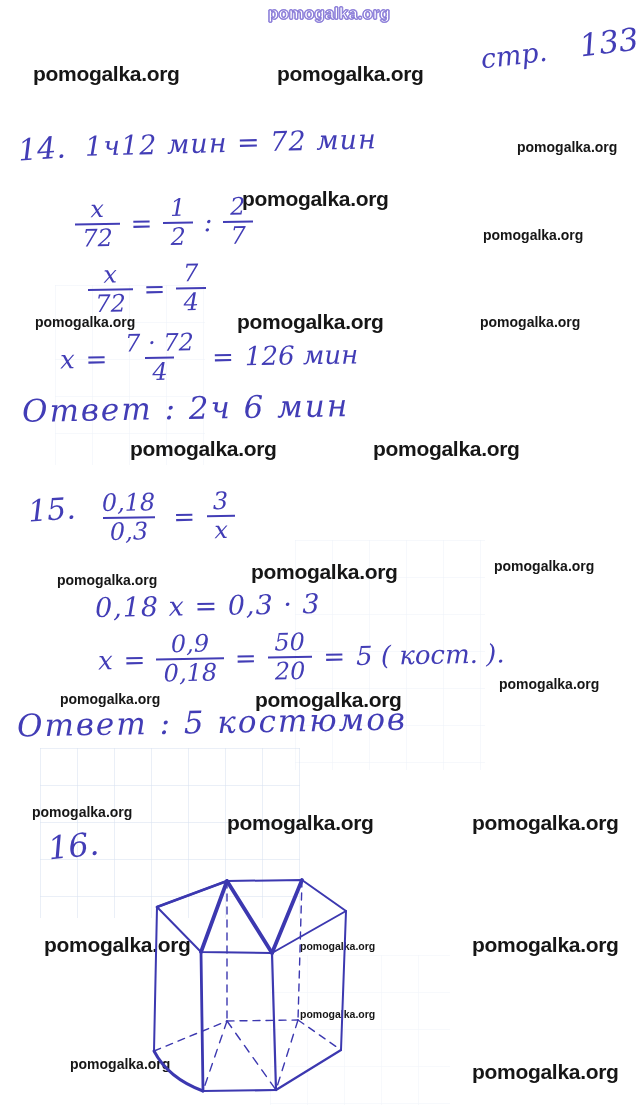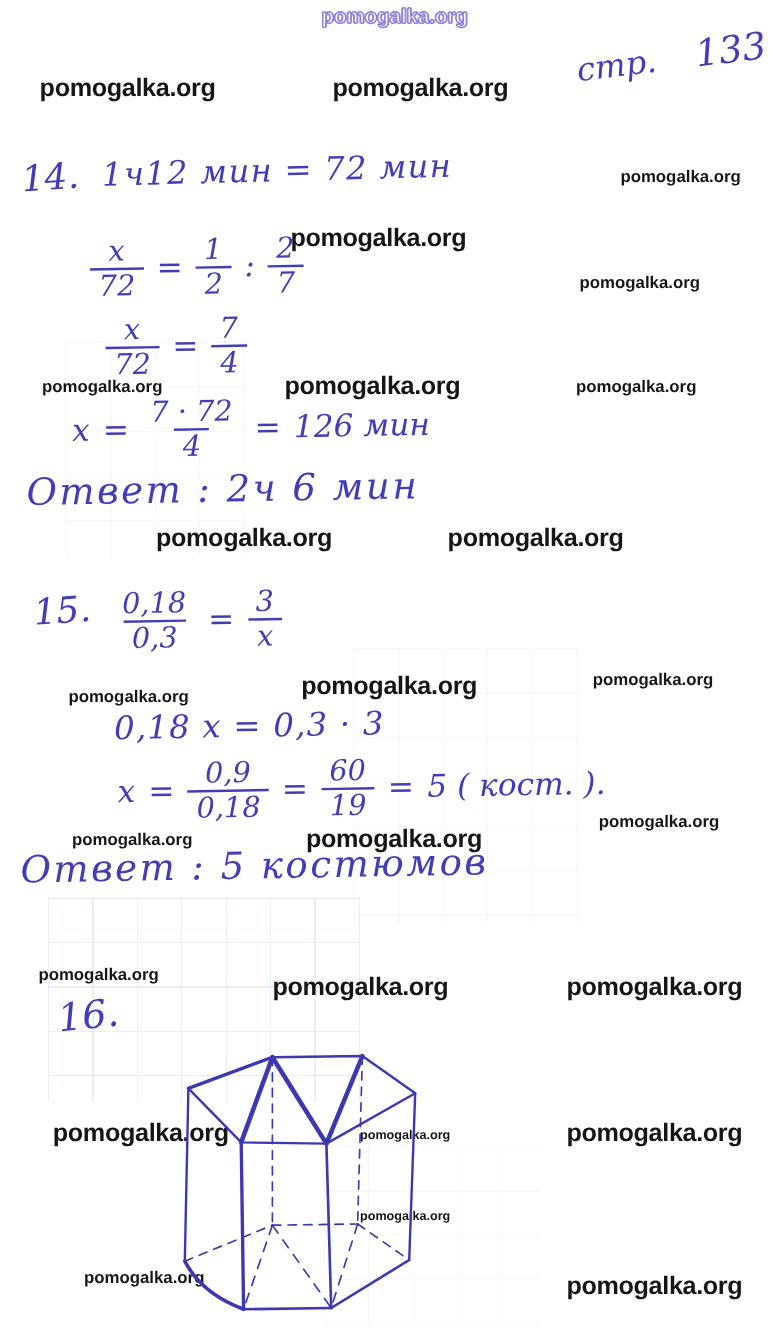--- a/index.html
+++ b/index.html
@@ -152,22 +152,22 @@
 
 <div class="abs hw eq" style="left:98px;top:630px;transform:rotate(-1deg)">
   <span>x</span>
   <span class="op">=</span>
   <span class="frac">
     <span class="num">0,9</span>
     <span class="den">0,18</span>
   </span>
   <span class="op">=</span>
   <span class="frac">
-    <span class="num">60</span>
-    <span class="den">19</span>
+    <span class="num">50</span>
+    <span class="den">20</span>
   </span>
   <span class="op">=</span>
   <span>5 ( кост. ).</span>
 </div>
 
 <div class="abs hw hw-ans" style="left:17px;top:704px;transform:rotate(-1deg)">Ответ :  5 костюмов</div>
 
 <div class="abs hw" style="left:48px;top:827px;font-size:32px;transform:rotate(-6deg)">16.</div>
 
 <svg class="abs" style="left:138px;top:868px" width="225" height="245" viewBox="0 0 225 245">

